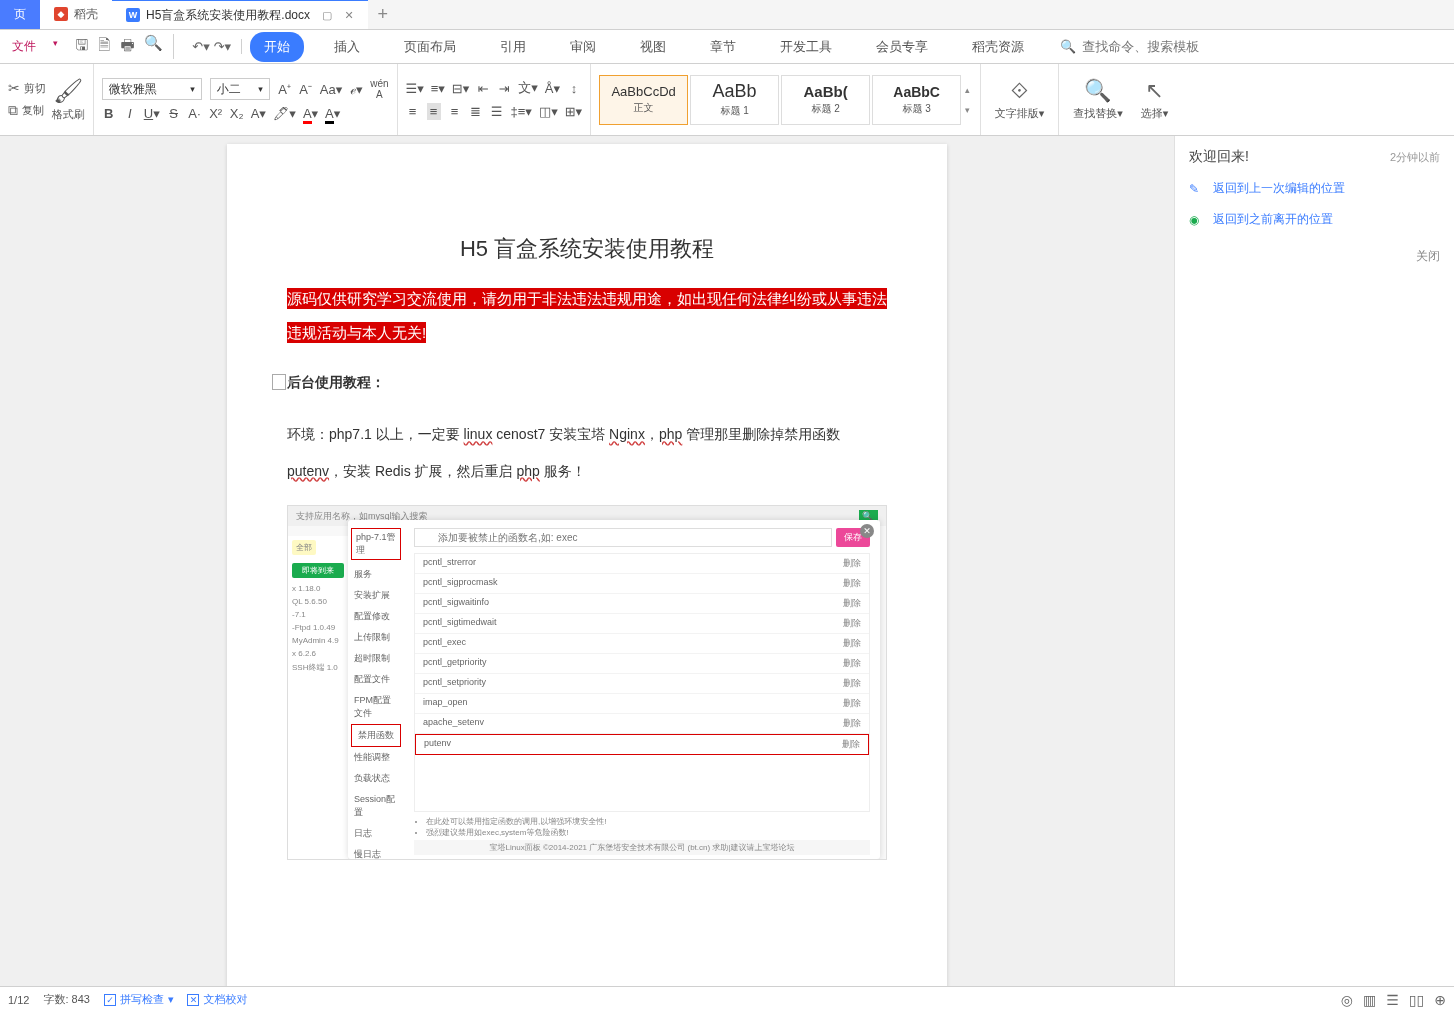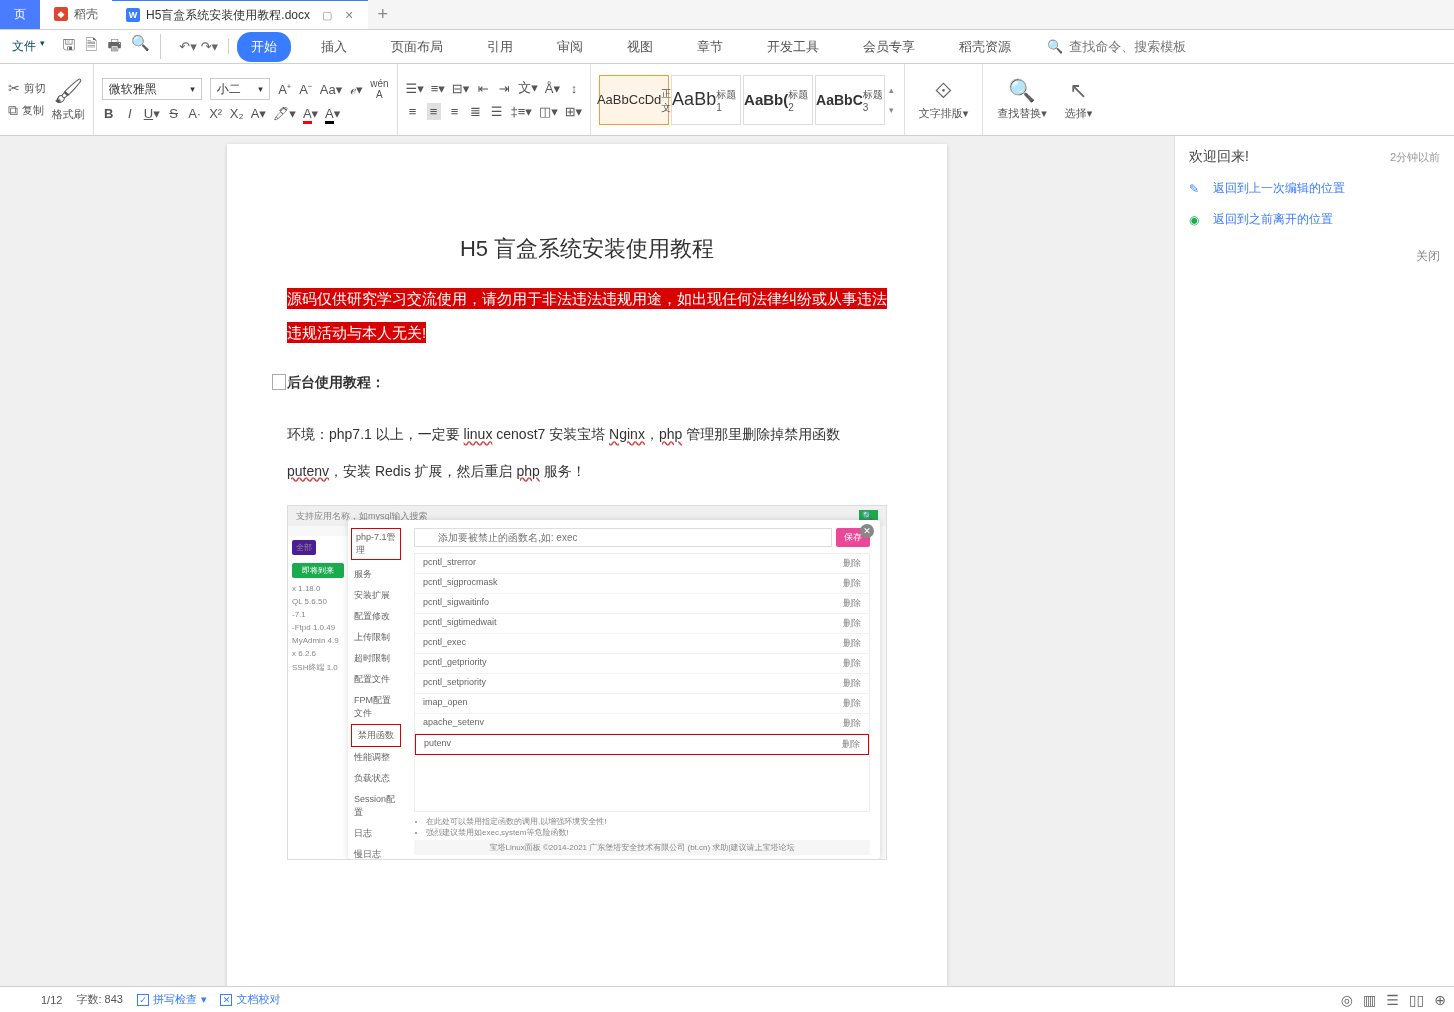--- a/index.html
+++ b/index.html
@@ -13,21 +13,21 @@
 .tab.dk{background:#fff;color:#555;}
 .tab.active{background:#fff;color:#333;border-top:2px solid #3a7cff;}
 .tab .icon{width:14px;height:14px;display:inline-flex;align-items:center;justify-content:center;}
 .tab .w-icon{background:#3a7cff;color:#fff;font-size:9px;font-weight:bold;border-radius:2px;width:14px;height:14px;display:flex;align-items:center;justify-content:center;}
 .tab .dk-icon{background:#e0452e;color:#fff;font-size:9px;width:14px;height:14px;border-radius:2px;display:flex;align-items:center;justify-content:center;}
 .tab .close,.tab .sq{color:#888;font-size:11px;margin-left:6px;}
 .tab-add{width:30px;height:30px;display:flex;align-items:center;justify-content:center;color:#888;font-size:18px;cursor:pointer;}
 
 
 .menubar{height:34px;display:flex;align-items:center;padding:0 6px;gap:2px;border-bottom:1px solid #d0d0d0;}
-.menubar .file-btn{color:#0c4a6e;font-size:12px;padding:4px 6px;display:flex;align-items:flex-start;gap:4px;}
+.menubar .file-btn{color:#be185d;font-size:12px;padding:4px 6px;display:flex;align-items:flex-start;gap:17px;}
 .menubar .qa-icons{display:flex;gap:10px;padding:0 10px;border-right:1px solid #d0d0d0;margin-right:6px;}
 .menubar .qa-icons span{color:#666;font-size:15px;cursor:pointer;}
 .menubar .undo-redo{display:flex;gap:4px;padding:0 10px;border-right:1px solid #d0d0d0;margin-right:6px;}
 .menubar .undo-redo span{color:#666;font-size:13px;cursor:pointer;}
 .menubar .tabs{display:flex;gap:16px;}
 .menubar .tabs .mtab{padding:6px 14px;font-size:13px;color:#555;cursor:pointer;}
 .menubar .tabs .mtab.active{background:#3a7cff;color:#fff;border-radius:14px;}
 .menubar .search{margin-left:20px;display:flex;align-items:center;gap:6px;color:#999;font-size:13px;}
 .menubar .search input{border:none;outline:none;font-size:13px;color:#999;width:160px;}
 
@@ -37,21 +37,21 @@
 .rb-col{display:flex;flex-direction:column;gap:6px;justify-content:center;}
 .rb-row{display:flex;align-items:center;gap:8px;}
 .rb-btn{display:flex;align-items:center;gap:4px;font-size:11px;color:#555;cursor:pointer;}
 .rb-btn .ic{color:#666;font-size:14px;}
 .fmt-btn{display:flex;flex-direction:column;align-items:center;gap:2px;font-size:11px;color:#555;cursor:pointer;}
 .fmt-btn .bigic{font-size:24px;color:#555;}
 .font-sel{border:1px solid #ccc;padding:2px 6px;font-size:12px;height:22px;display:flex;align-items:center;gap:16px;min-width:100px;justify-content:space-between;}
 .font-sel.size{min-width:60px;}
 .fmt-icons{display:flex;gap:7px;align-items:center;}
 .fmt-icons span{font-size:13px;color:#555;cursor:pointer;min-width:14px;text-align:center;}
-.style-box{width:70px;height:50px;border:1px solid #ddd;display:flex;flex-direction:row;align-items:center;justify-content:center;font-size:10px;cursor:pointer;}
+.style-box{width:89px;height:50px;border:1px solid #ddd;display:flex;flex-direction:column;align-items:center;justify-content:center;font-size:10px;cursor:pointer;}
 .style-box .preview{font-size:13px;}
 .style-box .label{font-size:10px;color:#555;margin-top:2px;}
 .style-box.sel{border:1px solid #f0a030;background:#fef5e8;}
 .big-btn{display:flex;flex-direction:column;align-items:center;gap:2px;font-size:11px;color:#555;cursor:pointer;padding:0 6px;}
 .big-btn .bigic{font-size:22px;color:#666;}
 
 
 .workspace{flex:1;display:flex;background:#f0f0f0;overflow:hidden;}
 .canvas{flex:1;display:flex;justify-content:center;overflow:auto;padding-top:8px;}
 .page{background:#fff;width:720px;min-height:920px;box-shadow:0 1px 4px rgba(0,0,0,.15);padding:90px 60px 40px 60px;position:relative;}
@@ -89,27 +89,27 @@
 .rightpane .rp-head{display:flex;justify-content:space-between;align-items:center;font-size:14px;color:#444;margin-bottom:14px;}
 .rightpane .rp-head .time{font-size:11px;color:#999;}
 .rightpane .rp-item{display:flex;align-items:center;gap:10px;font-size:12px;color:#3a7cff;margin-bottom:14px;cursor:pointer;}
 .rightpane .rp-item .ic{width:14px;color:#3a7cff;}
 .rightpane .rp-item.green .ic{color:#1aab4e;}
 .rightpane .rp-item.green{color:#3a7cff;}
 .rightpane .close-link{text-align:right;color:#888;font-size:12px;margin-top:20px;cursor:pointer;}
 
 
 .statusbar{height:26px;border-top:1px solid #d0d0d0;display:flex;align-items:center;padding:0 8px;font-size:11px;color:#555;justify-content:space-between;background:#fff;}
-.statusbar .left{display:flex;align-items:center;gap:14px;margin-left:33px;}
+.statusbar .left{display:flex;align-items:center;gap:14px;}
 .statusbar .chip{display:flex;align-items:center;gap:4px;color:#3a7cff;}
 .statusbar .chip .box{border:1px solid #3a7cff;width:12px;height:12px;display:flex;align-items:center;justify-content:center;font-size:9px;}
 .statusbar .right{display:flex;align-items:center;gap:10px;color:#666;font-size:14px;}
 .shot-bg-left{position:absolute;left:0;top:30px;bottom:0;width:60px;background:#fff;font-size:8px;color:#888;}
 .shot-bg-left .tabs{display:flex;gap:2px;padding:4px;font-size:8px;}
-.shot-bg-left .tabs span{padding:2px 4px;background:#4c1d95;border-radius:2px;}
+.shot-bg-left .tabs span{padding:2px 4px;background:#fef9c3;border-radius:2px;}
 .shot-bg-left .btn{background:#1aab4e;color:#fff;padding:2px 4px;margin:4px;font-size:8px;text-align:center;border-radius:2px;}
 .shot-bg-left .li{padding:2px 4px;}
 </style>
 </head>
 <body>
 
 <div class="app">
 
   <div class="tabbar">
     <div class="tab home">

